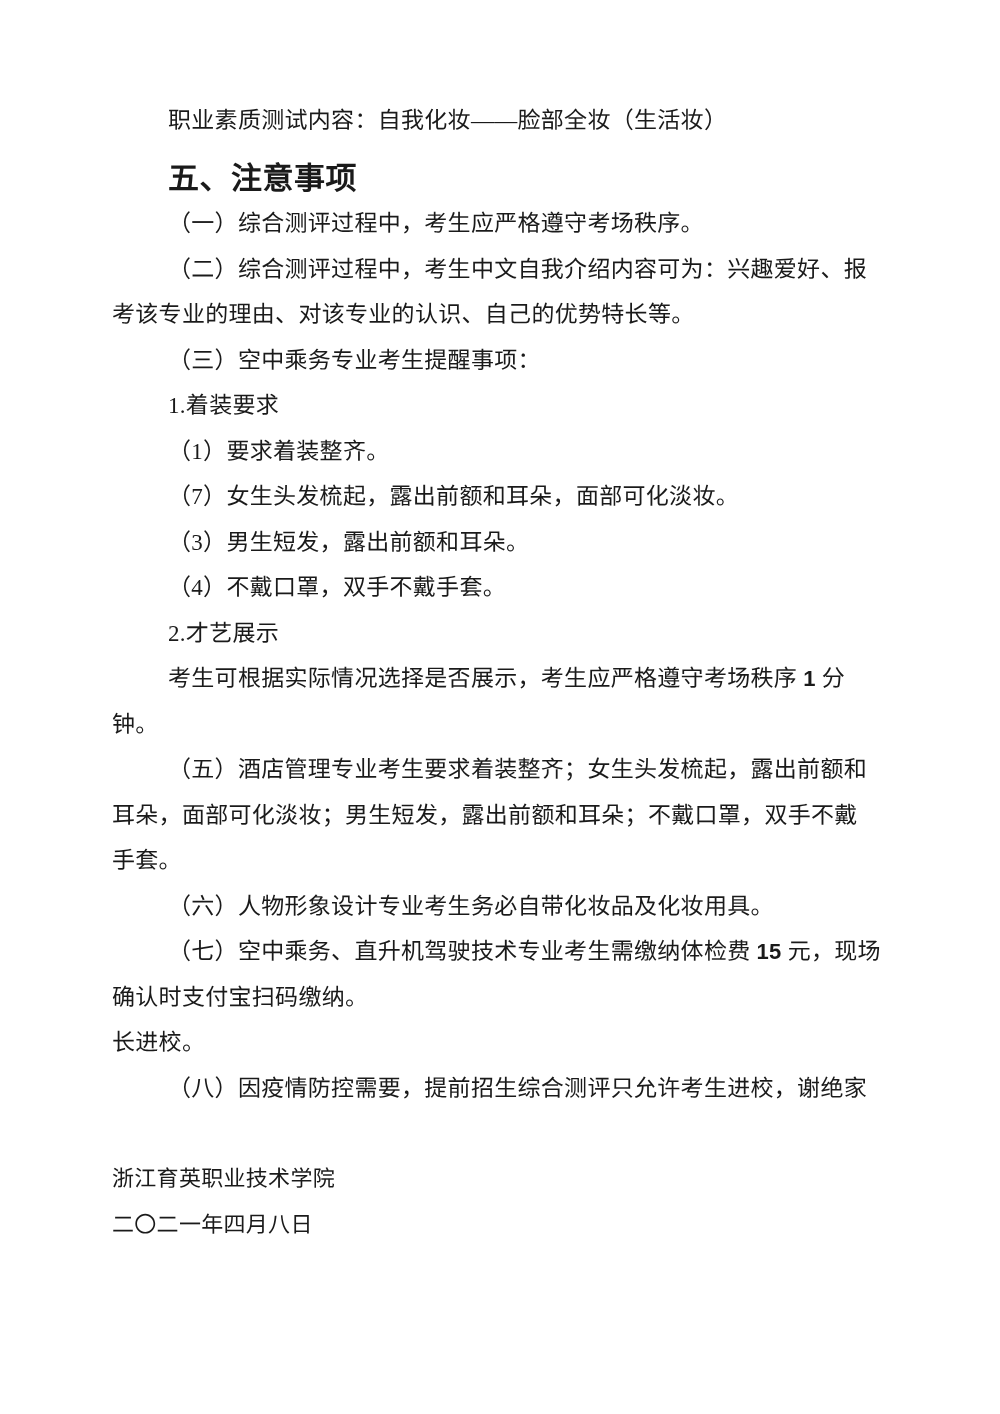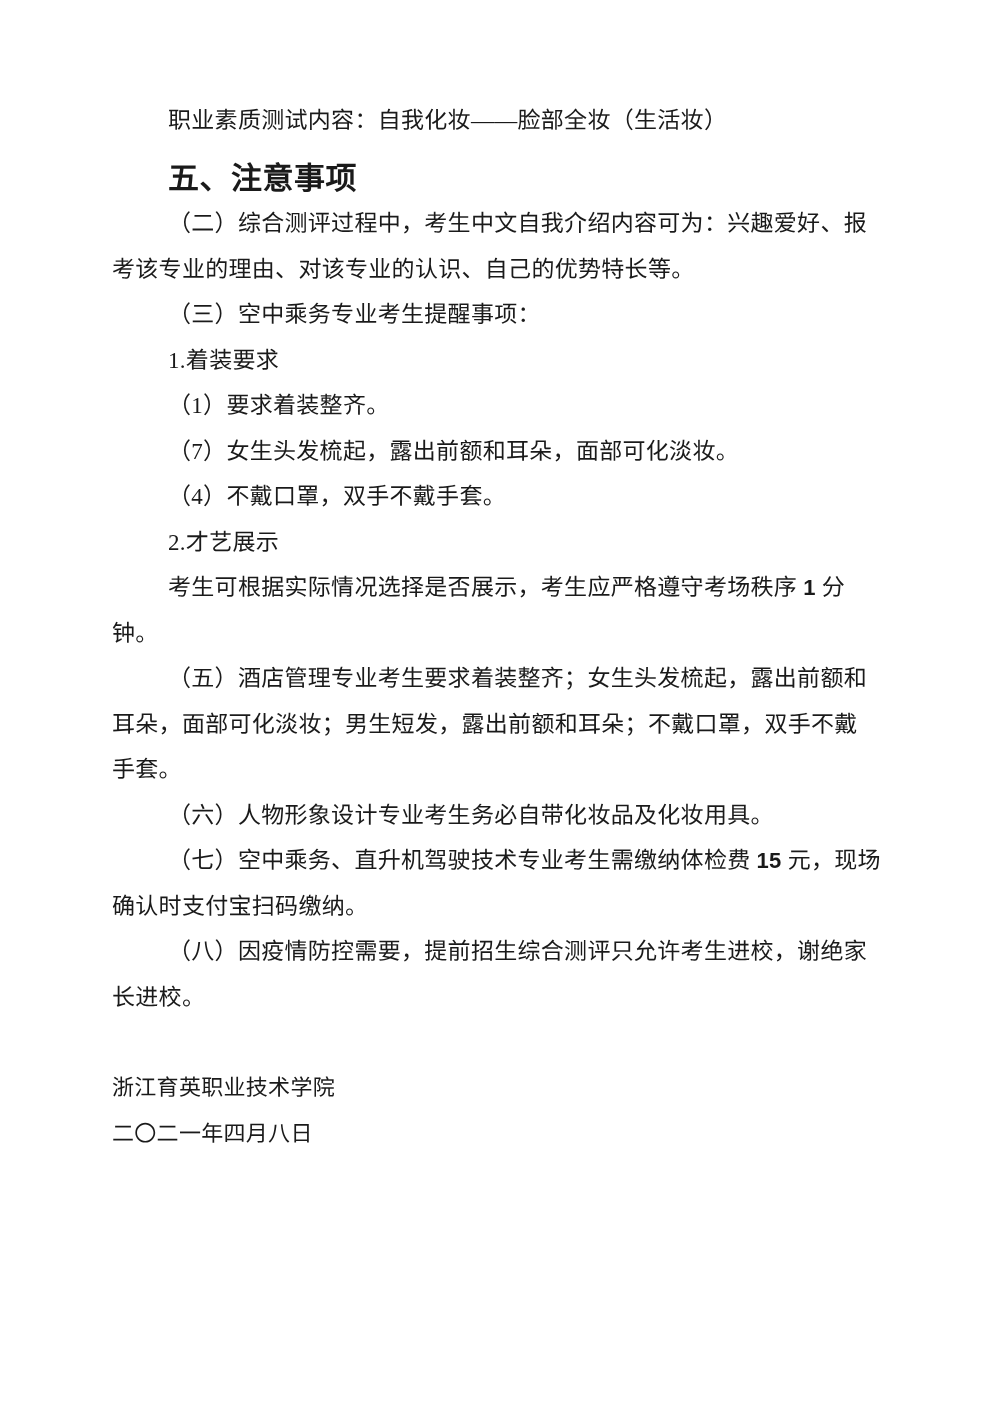--- a/index.html
+++ b/index.html
@@ -47,34 +47,36 @@
     font-size: 22px;
   }
 </style>
 </head>
 <body>
 
 <div class="page">
   <div class="doc-body" id="doc-body">
       <p class="line body indent"><span class="text-run">职业素质测试内容：自我化妆——脸部全妆（生活妆）</span></p>
       <p class="line heading indent"><span class="text-run">五、注意事项</span></p>
+      <p class="line body indent"><span class="text-run">（一）综合测评过程中，考生应严格遵守考场秩序。</span></p>
       <p class="line body indent"><span class="text-run">（二）综合测评过程中，考生中文自我介绍内容可为：兴趣爱好、报</span></p>
       <p class="line body"><span class="text-run">考该专业的理由、对该专业的认识、自己的优势特长等。</span></p>
       <p class="line body indent"><span class="text-run">（三）空中乘务专业考生提醒事项：</span></p>
       <p class="line body indent"><span class="text-run">1.着装要求</span></p>
       <p class="line body indent"><span class="text-run">（1）要求着装整齐。</span></p>
       <p class="line body indent"><span class="text-run">（7）女生头发梳起，露出前额和耳朵，面部可化淡妆。</span></p>
+      <p class="line body indent"><span class="text-run">（3）男生短发，露出前额和耳朵。</span></p>
       <p class="line body indent"><span class="text-run">（4）不戴口罩，双手不戴手套。</span></p>
       <p class="line body indent"><span class="text-run">2.才艺展示</span></p>
       <p class="line body indent"><span class="text-run">考生可根据实际情况选择是否展示，考生应严格遵守考场秩序 </span><span class="num-bold">1</span><span class="text-run"> 分</span></p>
       <p class="line body"><span class="text-run">钟。</span></p>
       <p class="line body indent"><span class="text-run">（五）酒店管理专业考生要求着装整齐；女生头发梳起，露出前额和</span></p>
       <p class="line body"><span class="text-run">耳朵，面部可化淡妆；男生短发，露出前额和耳朵；不戴口罩，双手不戴</span></p>
       <p class="line body"><span class="text-run">手套。</span></p>
       <p class="line body indent"><span class="text-run">（六）人物形象设计专业考生务必自带化妆品及化妆用具。</span></p>
       <p class="line body indent"><span class="text-run">（七）空中乘务、直升机驾驶技术专业考生需缴纳体检费 </span><span class="num-bold">15</span><span class="text-run"> 元，现场</span></p>
       <p class="line body"><span class="text-run">确认时支付宝扫码缴纳。</span></p>
+      <p class="line body"><span class="text-run">长进校。</span></p>
       <p class="line body indent"><span class="text-run">（八）因疫情防控需要，提前招生综合测评只允许考生进校，谢绝家</span></p>
-      <p class="line body"><span class="text-run">长进校。</span></p>
       <p class="line sign sign-first"><span class="text-run">浙江育英职业技术学院</span></p>
       <p class="line sign"><span class="text-run">二〇二一年四月八日</span></p>
     </div>
 </div>
 
 </body></html>

